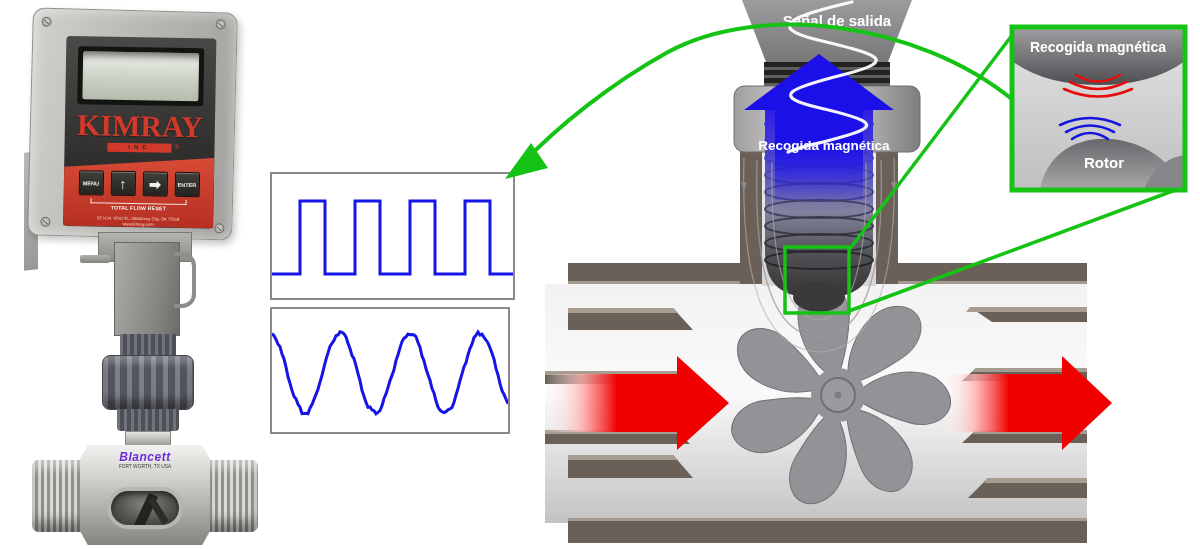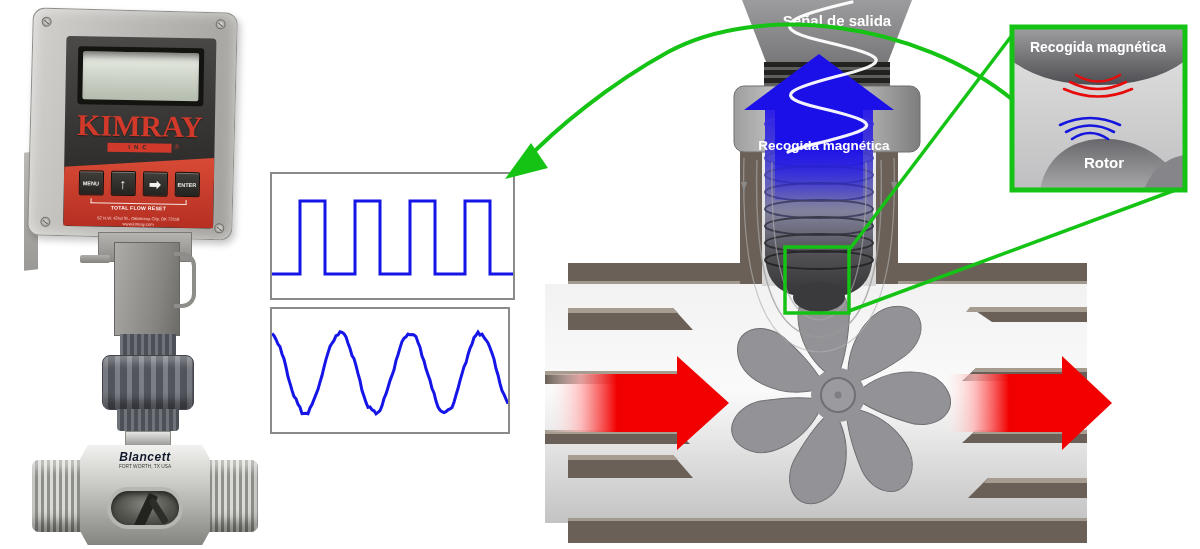--- a/index.html
+++ b/index.html
@@ -60,21 +60,21 @@
     box-shadow:inset 0 9px 9px rgba(255,255,255,.45), inset 0 -11px 11px rgba(0,0,0,.38); }
   .thread-right { left:188px; top:456px; width:52px; height:72px; border-radius:0 7px 7px 0;
     background:repeating-linear-gradient(90deg,#dadad6 0 3px,#8f8f8b 3px 6px);
     box-shadow:inset 0 9px 9px rgba(255,255,255,.45), inset 0 -11px 11px rgba(0,0,0,.38); }
   .window { left:89px; top:483px; width:76px; height:42px; border-radius:21px; border:4px solid #b6b6b2;
     background:radial-gradient(ellipse at 50% 40%, #85857f 0%, #54544e 55%, #383832 100%);
     box-shadow:inset 0 3px 5px rgba(0,0,0,.5); overflow:hidden; }
   .vane1 { left:30px; top:2px; width:10px; height:36px; background:#22221e; border-radius:2px; transform:rotate(25deg); }
   .vane2 { left:44px; top:6px; width:7px; height:28px; background:#2c2c28; border-radius:2px; transform:rotate(-32deg); }
   .blancett { left:62px; top:446px; width:130px; text-align:center; font-style:italic; font-weight:bold;
-    font-size:12px; color:#0f172a; text-shadow:0 1px 0 rgba(255,255,255,.65); letter-spacing:.5px; }
+    font-size:12px; color:#6d28d9; text-shadow:0 1px 0 rgba(255,255,255,.65); letter-spacing:.5px; }
   .fw { left:62px; top:459px; width:130px; text-align:center; font-size:6px; transform:scale(.8); color:#3a3a36; }
 
   
   .wavebox { position:absolute; background:#fff; border:2px solid #8a8a8a; }
   #wavebox1 { left:270px; top:172px; width:245px; height:128px; }
   #wavebox2 { left:270px; top:307px; width:240px; height:127px; }
   .wavebox svg { display:block; width:100%; height:100%; }
 
   
   #diagram { position:absolute; left:400px; top:0; width:800px; height:549px; }

